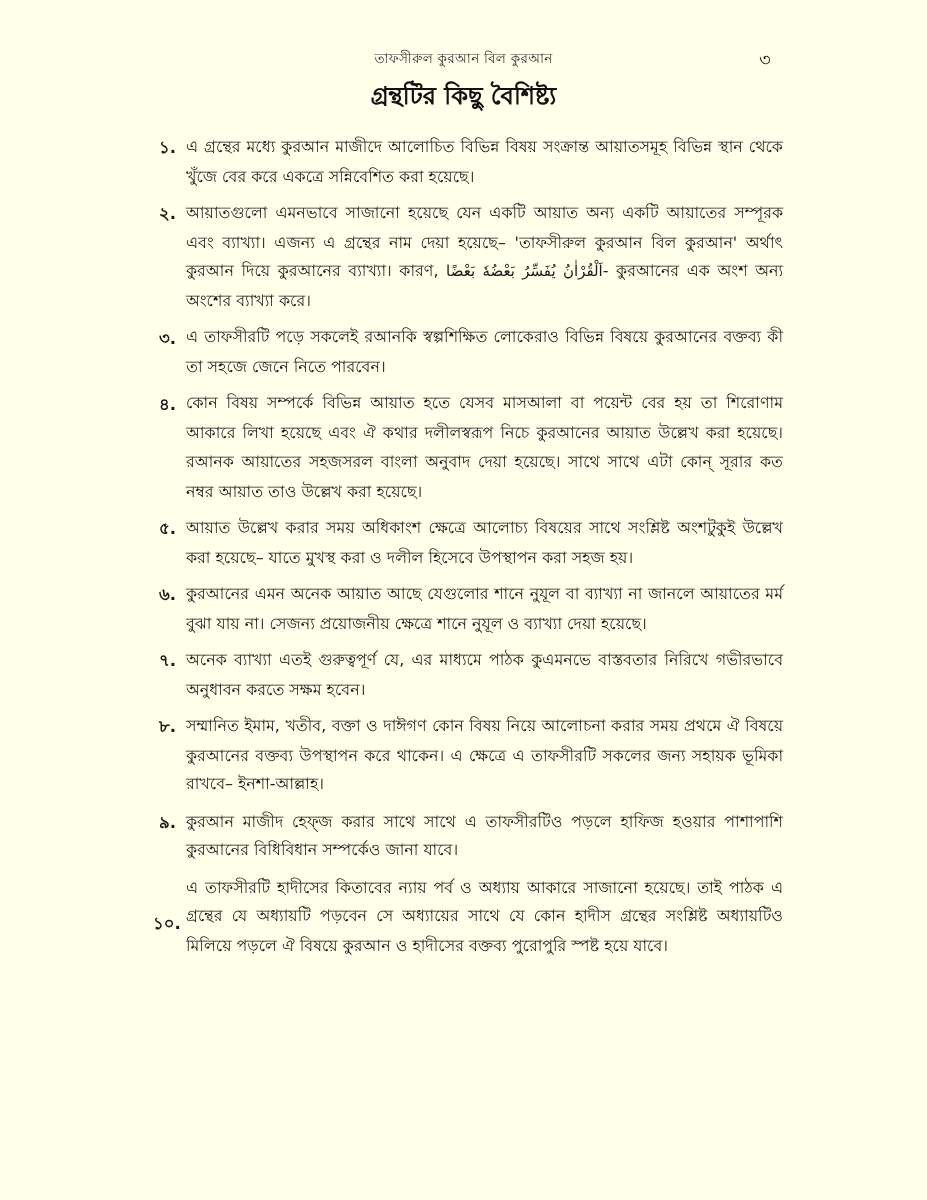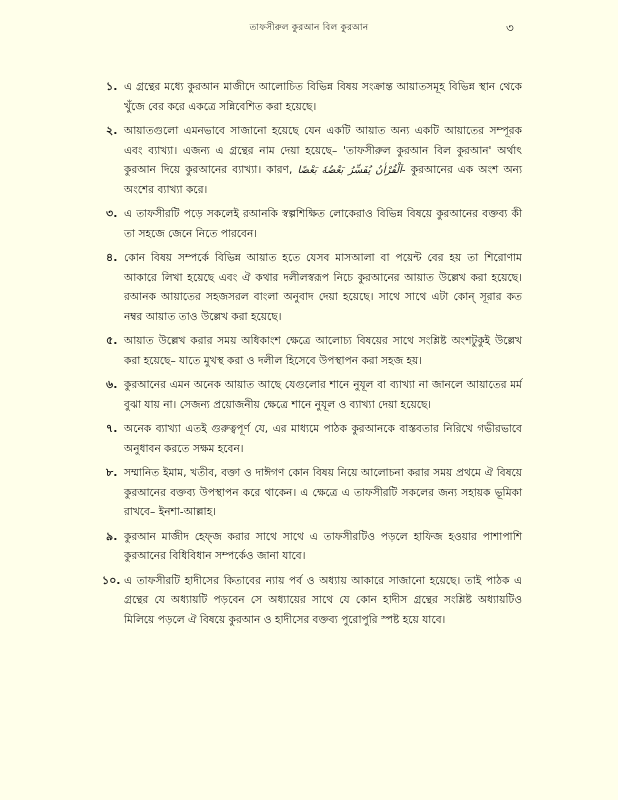--- a/index.html
+++ b/index.html
@@ -11,21 +11,21 @@
       height: 800px;
       background: #FFFFEA;
       overflow: hidden;
       font-family: "DejaVu Sans", "Liberation Sans", sans-serif;
       color: #1a1a1a;
       position: relative;
     }
     .page {
       position: absolute;
       left: 0;
-      top: 0;
+      top: 12px;
       width: 618px;
       height: 581px;
     }
     .running-header {
       position: absolute;
       top: 20px;
       left: 0;
       width: 618px;
       text-align: center;
       font-size: 9px;
@@ -75,31 +75,31 @@
       font-size: 11px;
     }
     .feature-text {
       display: block;
     }
     .arabic {
       font-family: "DejaVu Sans", sans-serif;
       direction: rtl;
       unicode-bidi: embed;
       font-size: 10px;
-      font-style: italic;
     }
   </style>
 </head>
 <body>
 
 <div class="page">
 
   <div class="running-header">তাফসীরুল কুরআন বিল কুরআন</div>
   <div class="page-number">৩</div>
 
+  <h1 class="page-title" style="margin:0;">গ্রন্থটির কিছু বৈশিষ্ট্য</h1>
 
   <ol class="features-list">
 
     <li class="feature-item">
       <span class="feature-number">১.</span>
       <span class="feature-text">এ গ্রন্থের মধ্যে কুরআন মাজীদে আলোচিত বিভিন্ন বিষয় সংক্রান্ত আয়াতসমূহ বিভিন্ন স্থান থেকে খুঁজে বের করে একত্রে সন্নিবেশিত করা হয়েছে।</span>
     </li>
 
     <li class="feature-item">
       <span class="feature-number">২.</span>
@@ -121,32 +121,32 @@
       <span class="feature-text">আয়াত উল্লেখ করার সময় অধিকাংশ ক্ষেত্রে আলোচ্য বিষয়ের সাথে সংশ্লিষ্ট অংশটুকুই উল্লেখ করা হয়েছে– যাতে মুখস্থ করা ও দলীল হিসেবে উপস্থাপন করা সহজ হয়।</span>
     </li>
 
     <li class="feature-item">
       <span class="feature-number">৬.</span>
       <span class="feature-text">কুরআনের এমন অনেক আয়াত আছে যেগুলোর শানে নুযূল বা ব্যাখ্যা না জানলে আয়াতের মর্ম বুঝা যায় না। সেজন্য প্রয়োজনীয় ক্ষেত্রে শানে নুযূল ও ব্যাখ্যা দেয়া হয়েছে।</span>
     </li>
 
     <li class="feature-item">
       <span class="feature-number">৭.</span>
-      <span class="feature-text">অনেক ব্যাখ্যা এতই গুরুত্বপূর্ণ যে, এর মাধ্যমে পাঠক কুরআনকে বাস্তবতার নিরিখে গভীরভাবে অনুধাবন করতে সক্ষম হবেন।</span>
+      <span class="feature-text">অনেক ব্যাখ্যা এতই গুরুত্বপূর্ণ যে, এর মাধ্যমে পাঠক কুএমনভে বাস্তবতার নিরিখে গভীরভাবে অনুধাবন করতে সক্ষম হবেন।</span>
     </li>
 
     <li class="feature-item">
       <span class="feature-number">৮.</span>
       <span class="feature-text">সম্মানিত ইমাম, খতীব, বক্তা ও দাঈগণ কোন বিষয় নিয়ে আলোচনা করার সময় প্রথমে ঐ বিষয়ে কুরআনের বক্তব্য উপস্থাপন করে থাকেন। এ ক্ষেত্রে এ তাফসীরটি সকলের জন্য সহায়ক ভূমিকা রাখবে– ইনশা-আল্লাহ।</span>
     </li>
 
     <li class="feature-item">
       <span class="feature-number">৯.</span>
       <span class="feature-text">কুরআন মাজীদ হেফ্জ করার সাথে সাথে এ তাফসীরটিও পড়লে হাফিজ হওয়ার পাশাপাশি কুরআনের বিধিবিধান সম্পর্কেও জানা যাবে।</span>
     </li>
 
     <li class="feature-item">
-      <span class="feature-number" style="left:-6px;">১০.</span>
+      <span class="feature-number" style="left:-6px;margin-top:23px;">১০.</span>
       <span class="feature-text">এ তাফসীরটি হাদীসের কিতাবের ন্যায় পর্ব ও অধ্যায় আকারে সাজানো হয়েছে। তাই পাঠক এ গ্রন্থের যে অধ্যায়টি পড়বেন সে অধ্যায়ের সাথে যে কোন হাদীস গ্রন্থের সংশ্লিষ্ট অধ্যায়টিও মিলিয়ে পড়লে ঐ বিষয়ে কুরআন ও হাদীসের বক্তব্য পুরোপুরি স্পষ্ট হয়ে যাবে।</span>
     </li>
 
   </ol>
 </div>
 
 </body></html>

